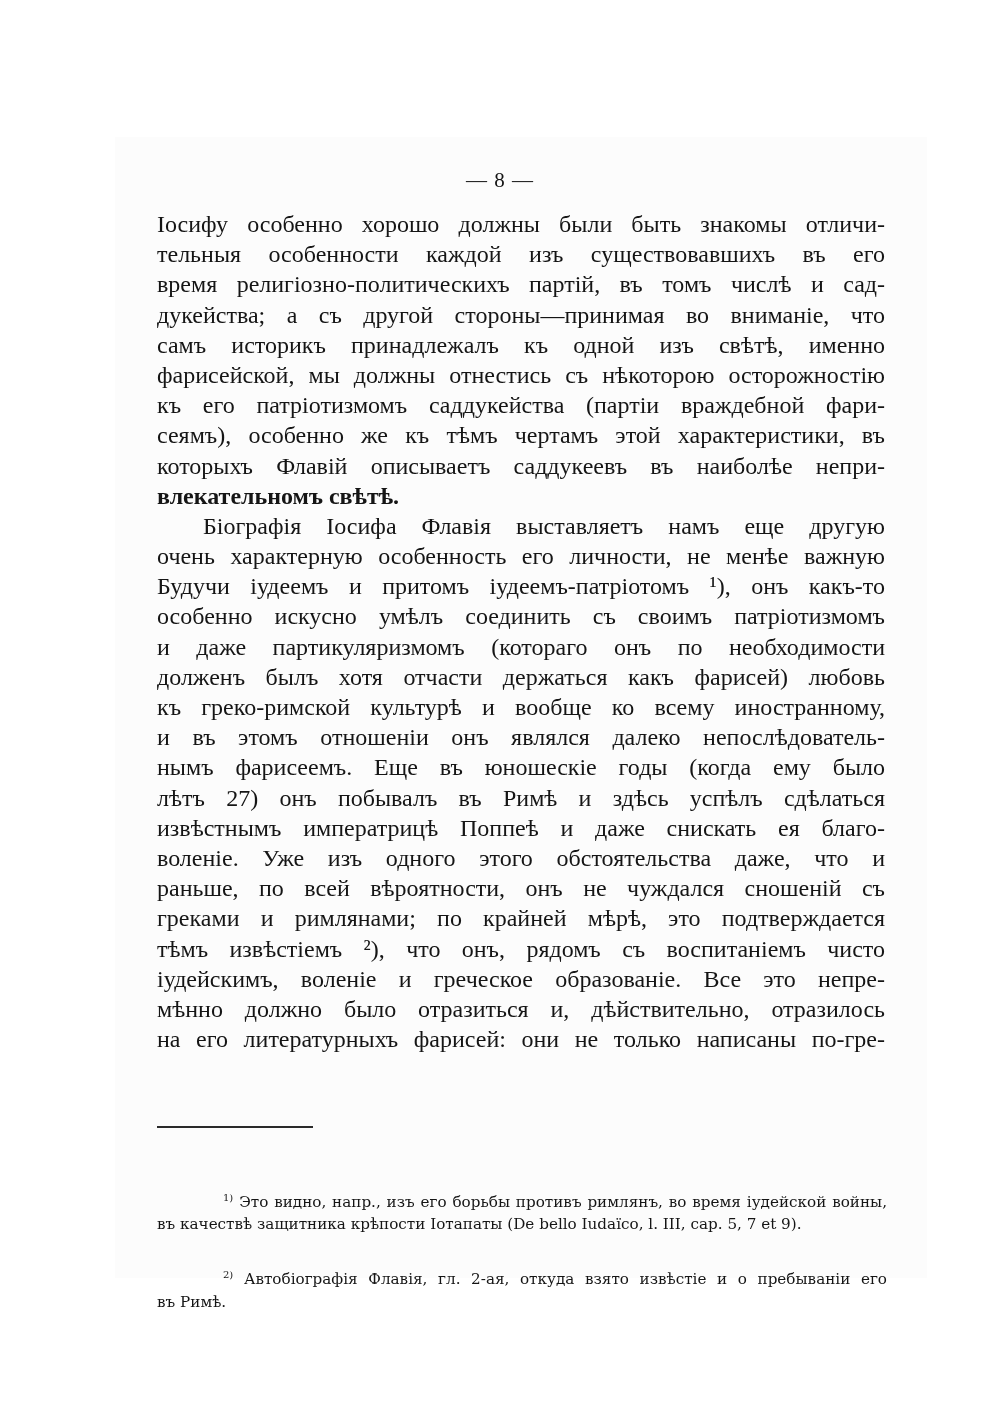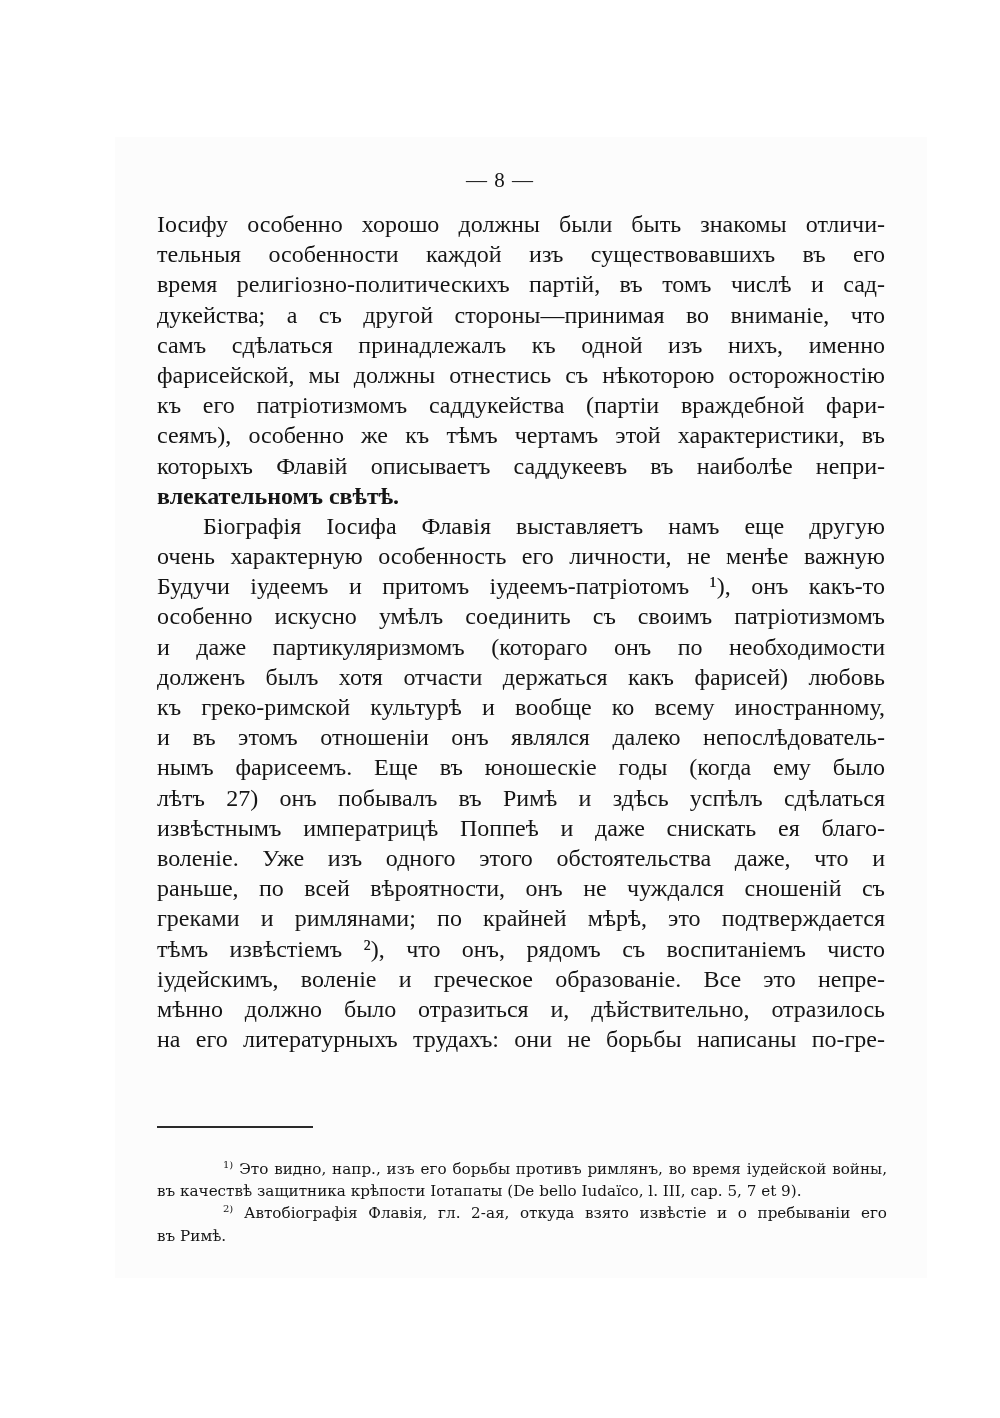--- a/index.html
+++ b/index.html
@@ -81,20 +81,21 @@
     }
     .fn-line {
       display: block;
       white-space: nowrap;
       text-align: justify;
       text-align-last: justify;
       height: 22.2px;
     }
     .fn-line.indent {
       padding-left: 66px;
+      margin-top: 33px;
     }
     .fn-line.last {
       text-align-last: left;
     }
     .fn-line sup {
       font-size: 10px;
       vertical-align: 6px;
     }
   </style>
 </head>
@@ -104,21 +105,21 @@
 
 <div class="page-number">— 8 —</div>
 
 <div class="body-text">
 
   <div>
     <span class="line">Іосифу особенно хорошо должны были быть знакомы отличи-</span>
     <span class="line">тельныя особенности каждой изъ существовавшихъ въ его</span>
     <span class="line">время религіозно-политическихъ партій, въ томъ числѣ и сад-</span>
     <span class="line">дукейства; а съ другой стороны—принимая во вниманіе, что</span>
-    <span class="line">самъ сдѣлаться принадлежалъ къ одной изъ нихъ, именно</span>
+    <span class="line">самъ историкъ принадлежалъ къ одной изъ свѣтѣ, именно</span>
     <span class="line">фарисейской, мы должны отнестись съ нѣкоторою осторожностію</span>
     <span class="line">къ его патріотизмомъ саддукейства (партіи враждебной фари-</span>
     <span class="line">сеямъ), особенно же къ тѣмъ чертамъ этой характеристики, въ</span>
     <span class="line">которыхъ Флавій описываетъ саддукеевъ въ наиболѣе непри-</span>
     <span class="line last">влекательномъ свѣтѣ.</span>
   </div>
 
   <div>
     <span class="line indent">Біографія Іосифа Флавія выставляетъ намъ еще другую</span>
     <span class="line">очень характерную особенность его личности, не менѣе важную</span>
@@ -130,21 +131,21 @@
     <span class="line">и въ этомъ отношеніи онъ являлся далеко непослѣдователь-</span>
     <span class="line">нымъ фарисеемъ. Еще въ юношескіе годы (когда ему было</span>
     <span class="line">лѣтъ 27) онъ побывалъ въ Римѣ и здѣсь успѣлъ сдѣлаться</span>
     <span class="line">извѣстнымъ императрицѣ Поппеѣ и даже снискать ея благо-</span>
     <span class="line">воленіе. Уже изъ одного этого обстоятельства даже, что и</span>
     <span class="line">раньше, по всей вѣроятности, онъ не чуждался сношеній съ</span>
     <span class="line">греками и римлянами; по крайней мѣрѣ, это подтверждается</span>
     <span class="line">тѣмъ извѣстіемъ ²), что онъ, рядомъ съ воспитаніемъ чисто</span>
     <span class="line">іудейскимъ, воленіе и греческое образованіе. Все это непре-</span>
     <span class="line">мѣнно должно было отразиться и, дѣйствительно, отразилось</span>
-    <span class="line">на его литературныхъ трудахъ: они не борьбы написаны по-гре-</span>
+    <span class="line">на его литературныхъ фарисей: они не только написаны по-гре-</span>
   </div>
 </div>
 
 <div class="rule"></div>
 
 <div class="footnotes">
   <div>
     <span class="fn-line indent"><sup>1)</sup> <span>Это видно, напр., изъ его борьбы противъ римлянъ, во время іудейской войны,</span></span>
     <span class="fn-line last">въ качествѣ защитника крѣпости Іотапаты (De bello Iudaïco, l. III, cap. 5, 7 et 9).</span>
   </div>

